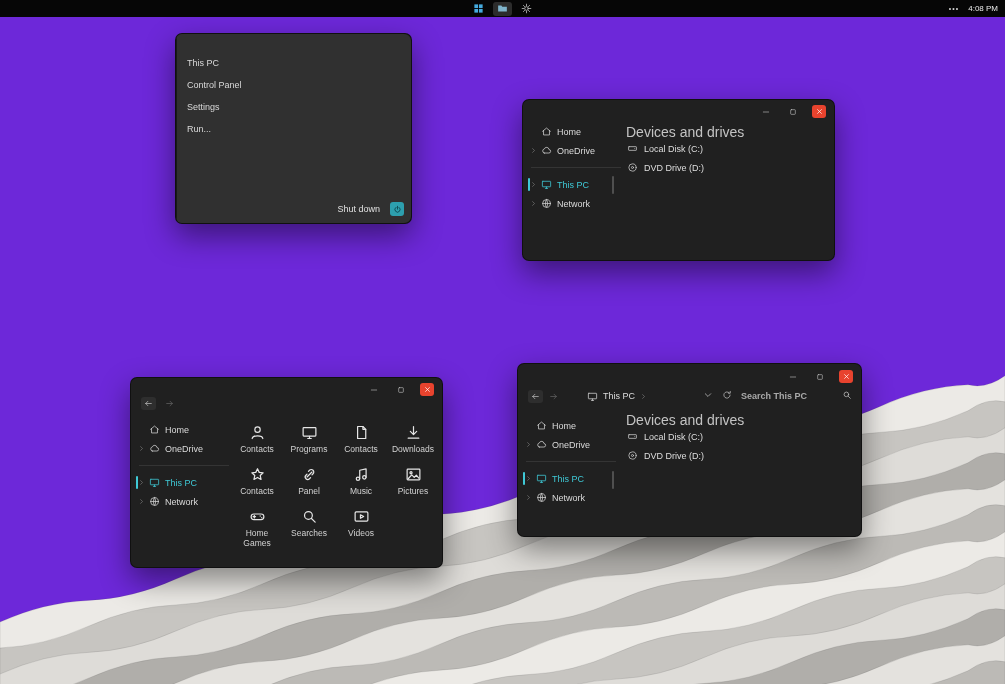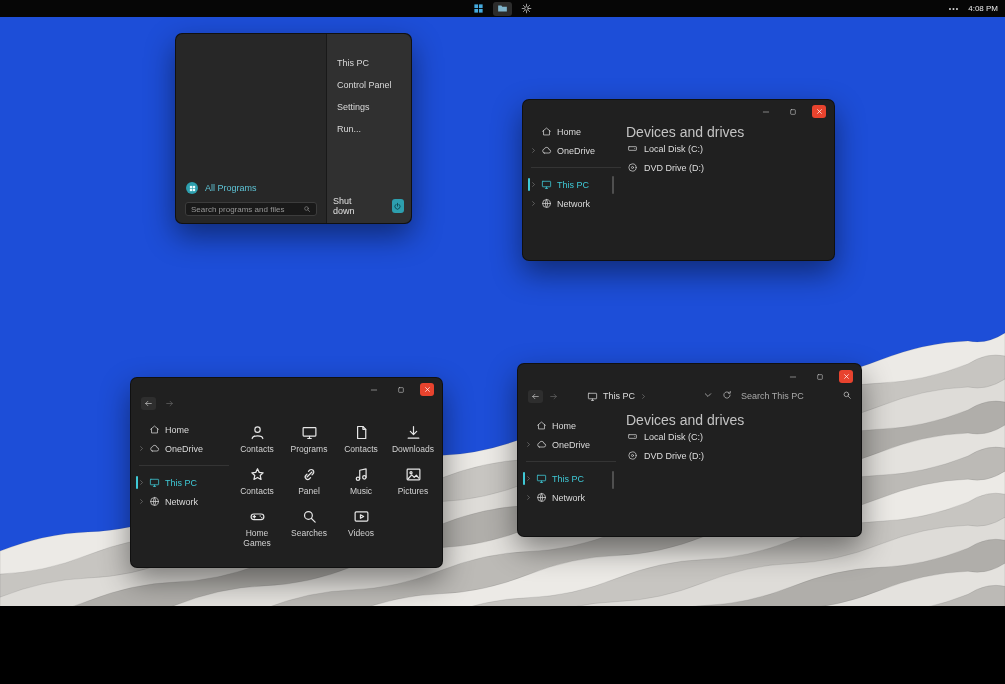--- a/index.html
+++ b/index.html
@@ -1,20 +1,20 @@
 <!DOCTYPE html>
 <html><head>
 <meta charset="utf-8">
 <style>
   *{margin:0;padding:0;box-sizing:border-box;font-family:"Liberation Sans",sans-serif;}
   html,body{width:1005px;height:684px;overflow:hidden;background:#000;}
   button{border:none;background:none;padding:0;color:inherit;font:inherit;cursor:default;}
   input{font-family:"Liberation Sans",sans-serif;}
 
-  .desktop{position:relative;width:1005px;height:606px;background:#1d4ed8;overflow:hidden;}
+  .desktop{position:relative;width:1005px;height:684px;background:#6d28d9;overflow:hidden;}
   #wave-bg{position:absolute;inset:0;width:100%;height:100%;z-index:0;}
 
   
   .taskbar{position:absolute;top:0;left:0;right:0;height:17px;background:#060606;z-index:60;
            display:flex;align-items:center;justify-content:center;}
   .tb-center{display:flex;gap:5px;align-items:center;}
   .tb-btn{width:19px;height:14px;border-radius:3px;display:flex;align-items:center;justify-content:center;color:#c6c6c6;}
   .tb-btn.active{background:#2c2c2c;}
   .tb-btn .icon{width:11px;height:11px;}
   .tb-right{position:absolute;right:7px;top:0;height:17px;display:flex;align-items:center;gap:9px;color:#eaeaea;font-size:8px;}
@@ -69,38 +69,38 @@
 
   
   .win-br{left:517px;top:363px;width:345px;height:174px;}
   .win-br .caption{top:6px;}
   .toolbar{position:absolute;left:10px;right:9px;top:24px;height:16px;display:flex;align-items:center;font-size:9px;color:#dcdcdc;}
   .toolbar .crumb-icon{width:11px;height:11px;color:#cfcfcf;}
   .toolbar .bc-chev{width:7px;height:7px;color:#9a9a9a;}
   .tool-ic{width:10px;height:10px;color:#c9c9c9;}
   .breadcrumb{display:flex;align-items:center;gap:5px;margin-left:26px;}
   .toolbar-right{margin-left:auto;display:flex;align-items:center;gap:9px;}
-  .search-input{background:transparent;border:none;outline:none;color:#ddd;font-size:9px;width:92px;}
+  .search-input{background:transparent;border:none;outline:none;color:#ddd;font-size:9px;width:92px;font-weight:bold;}
   .search-input::placeholder{color:#a9a9a9;}
   .win-br .explorer-side{top:52px;}
   .win-br .content{position:absolute;left:108px;top:48px;right:10px;}
 
   
   .start-menu{left:175px;top:33px;width:237px;height:191px;display:flex;overflow:hidden;}
   .sm-left{width:150px;background:#272727;position:relative;border-radius:7px 0 0 7px;}
   .sm-right{flex:1;background:#303030;position:relative;border-left:1px solid #191919;border-radius:0 7px 7px 0;padding-top:18px;}
   .sm-item{height:22px;display:flex;align-items:center;padding-left:10px;font-size:9px;color:#d9d9d9;width:100%;text-align:left;}
   .sm-allprog{position:absolute;left:10px;bottom:29px;display:flex;align-items:center;gap:7px;font-size:9px;color:#5ec4d6;}
   .ap-circle{width:12px;height:12px;border-radius:50%;background:#2d9fae;display:flex;align-items:center;justify-content:center;}
   .ap-circle .icon{width:7px;height:7px;}
   .sm-search{position:absolute;left:9px;right:9px;bottom:7px;height:14px;background:#191919;border:1px solid #3c3c3c;border-radius:3px;display:flex;align-items:center;padding:0 5px;gap:4px;}
   .sm-search input{flex:1;min-width:0;background:transparent;border:none;outline:none;font-size:8px;color:#ddd;}
   .sm-search input::placeholder{color:#979797;}
   .sm-search .icon{width:8px;height:8px;color:#9a9a9a;}
-  .sm-bottom{position:absolute;bottom:7px;left:6px;right:7px;display:flex;align-items:center;justify-content:flex-end;gap:21px;font-size:9px;color:#e0e0e0;}
+  .sm-bottom{position:absolute;bottom:7px;left:6px;right:7px;display:flex;align-items:center;justify-content:flex-end;gap:10px;font-size:9px;color:#e0e0e0;}
   .sm-power{width:14px;height:14px;border-radius:3px;background:#2d9fae;display:flex;align-items:center;justify-content:center;color:#0a3e47;}
   .sm-power .icon{width:9px;height:9px;}
   .sm-power .icon svg{stroke-width:2.2;}
 </style>
 </head>
 <body>
 
 <div class="desktop">
 
   <svg id="wave-bg" viewBox="0 0 1005 684" preserveAspectRatio="none">
@@ -149,44 +149,20 @@
           </span>
       </button>
     </div>
     <div class="tb-right">
       <button class="tb-overflow">•••</button>
       <span>4:08 PM</span>
     </div>
   </div>
 
   <div class="window start-menu">
-    <div class="sm-left">
-      <button class="sm-allprog">
-        <span class="ap-circle">
-          <span class="icon">
-              <svg viewBox="0 0 24 24">
-                <rect x="3" y="3" width="8" height="8" fill="#eafcff" stroke="none"></rect>
-                <rect x="13" y="3" width="8" height="8" fill="#eafcff" stroke="none"></rect>
-                <rect x="3" y="13" width="8" height="8" fill="#eafcff" stroke="none"></rect>
-                <rect x="13" y="13" width="8" height="8" fill="#eafcff" stroke="none"></rect>
-              </svg>
-            </span>
-        </span>
-        <span>All Programs</span>
-      </button>
-      <div class="sm-search">
-        <input placeholder="Search programs and files" style="">
-        <span class="icon">
-            <svg viewBox="0 0 24 24">
-              <circle cx="10.5" cy="10.5" r="5.5"></circle>
-              <path d="M14.8 14.8 20 20"></path>
-            </svg>
-          </span>
-      </div>
-    </div>
     <div class="sm-right">
       <button class="sm-item">This PC</button>
       <button class="sm-item">Control Panel</button>
       <button class="sm-item">Settings</button>
       <button class="sm-item">Run...</button>
       <div class="sm-bottom">
         <span>Shut down</span>
         <button class="sm-power">
           <span class="icon">
               <svg viewBox="0 0 24 24">

